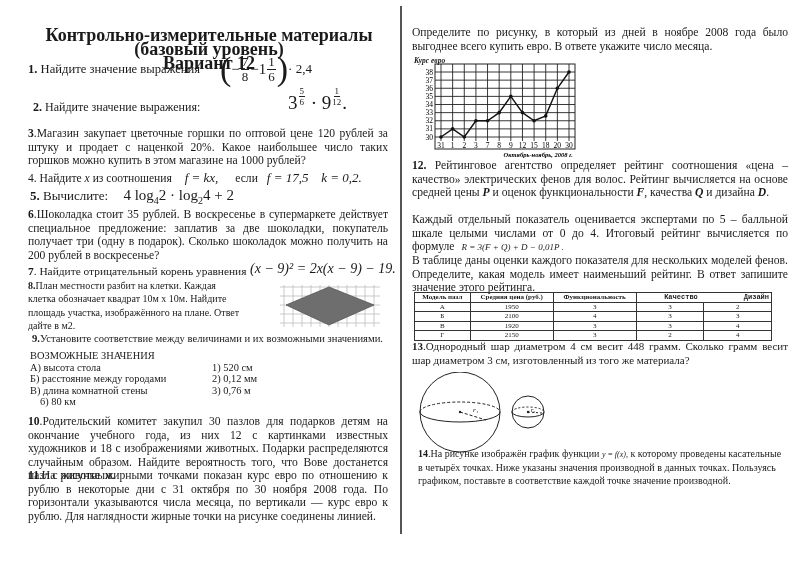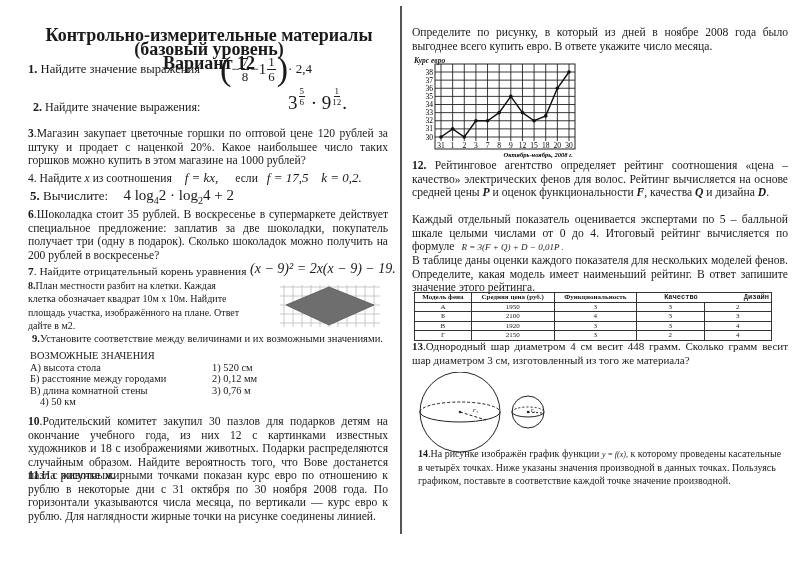--- a/index.html
+++ b/index.html
@@ -138,21 +138,21 @@
     </div>
   <div class="matchrow">
       <span class="l">Б) расстояние между городами</span>
       <span style="margin-left:10px;">2) 0,12 мм</span>
     </div>
   <div class="matchrow">
       <span class="l">В) длина комнатной стены</span>
       <span style="margin-left:10px;">3) 0,76 м</span>
     </div>
   <div class="matchrow">
-      <span style="margin-left:10px;">4) 50 км</span>
+      <span style="margin-left:10px;">6) 80 км</span>
     </div>
 </div>
 
 <div class="abs p" style="left:28px; top:415px; width:360px;">
   <span class="b">10</span><span>.Родительский комитет закупил 30 пазлов для подарков детям на окончание учебного года, из них 12 с картинками известных художников и 18 с изображениями животных. Подарки распределяются случайным образом. Найдите вероятность того, что Вове достанется пазл с животным.</span>
 </div>
 
 <div class="abs p" style="left:28px; top:469px; width:360px;">
   <span class="b">11</span><span>.На рисунке жирными точками показан курс евро по отношению к рублю в некоторые дни с 31 октября по 30 ноября 2008 года. По горизонтали указываются числа месяца, по вертикали — курс евро к рублю. Для наглядности жирные точки на рисунке соединены линией.</span>
 </div>
@@ -232,21 +232,21 @@
 </div>
 <div class="abs p" style="left:412px; top:213px; width:376px;">
   <span>Каждый отдельный показатель оценивается экспертами по 5 – балльной шкале целыми числами от 0 до 4. Итоговый рейтинг вычисляется по формуле</span>
   <span class="it" style="font-size:9px; margin-left:4px;">R = 3(F + Q) + D − 0,01P .</span>
 </div>
 <div class="abs p" style="left:412px; top:254px; width:376px;">В таблице даны оценки каждого показателя для нескольких моделей фенов. Определите, какая модель имеет наименьший рейтинг. В ответ запишите значение этого рейтинга.</div>
 
 <table class="t abs" style="left:414px; top:292px; width:358px;">
   <tbody>
       <tr class="head">
-    <td>Модель фена</td>
+    <td>Модель пазл</td>
     <td>Средняя цена (руб.)</td>
     <td>Функциональность</td>
     <td colspan="2" style="text-align:right;font-family:Liberation Mono, monospace;"><span>Качество</span><span style="margin-left:46px;">Дизайн</span></td>
   </tr>
   <tr>
         <td>А</td>
         <td>1950</td>
         <td>3</td>
         <td>3</td>
         <td>2</td>

